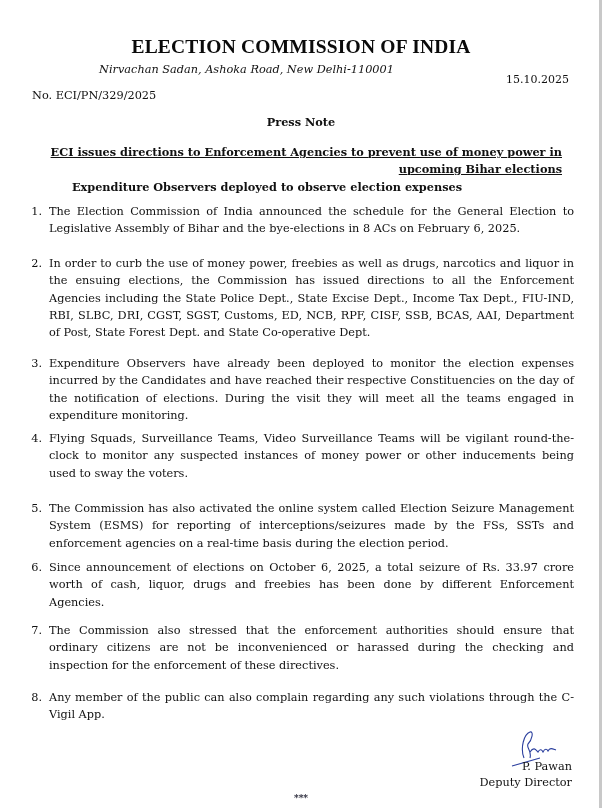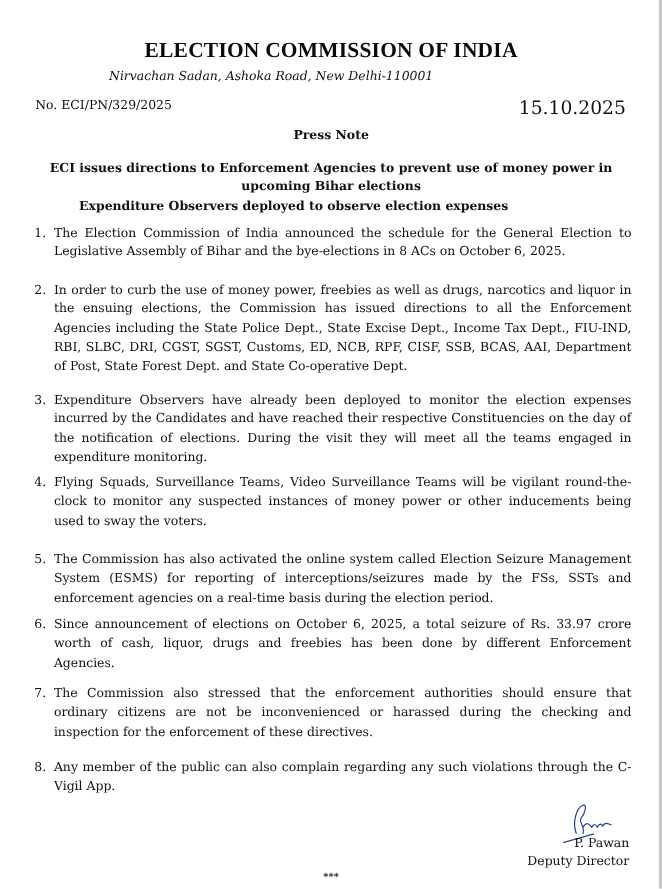--- a/index.html
+++ b/index.html
@@ -10,26 +10,26 @@
   .rborder { position:absolute; top:0; right:0; width:3px; height:808px; background:#c8c8c8; }
   .title {
     position:absolute; top:36px; left:0; width:602px; text-align:center;
     font-family:Liberation Serif, serif; font-weight:bold; font-size:19.5px; letter-spacing:0.2px; color:#0a0a0a;
   }
   .address {
     position:absolute; top:63px; left:0; width:493px; text-align:center;
     font-style:italic; font-size:11.3px; color:#111;
   }
   .refno { position:absolute; top:89px; left:32px; font-size:11.3px; }
-  .date { position:absolute; top:89px; right:33px; font-size:17px; }
+  .date { position:absolute; top:73px; right:33px; font-size:11px; }
   .pressnote {
     position:absolute; top:115px; left:0; width:602px; text-align:center; font-weight:bold; font-size:11.3px;
   }
   .headline {
-    position:absolute; top:144px; left:40px; width:522px; text-align:center; font-weight:bold; font-size:11.3px; line-height:17px;
+    position:absolute; top:144px; left:40px; width:522px; text-align:right; font-weight:bold; font-size:11.3px; line-height:17px;text-decoration:underline;
   }
   .subhead {
     position:absolute; top:180px; left:0; width:534px; text-align:center; font-weight:bold; font-size:11.3px;
   }
   .item {
     position:absolute; left:22px; width:552px; font-size:11.3px; line-height:17.3px;
   }
   .item .num { position:absolute; left:0; width:20px; text-align:right; }
   .item .txt { margin-left:27px; text-align:justify; text-align-last:left; }
   .sig {
@@ -48,21 +48,21 @@
 <div class="address">Nirvachan Sadan, Ashoka Road, New Delhi-110001</div>
 <div class="refno">No. ECI/PN/329/2025</div>
 <div class="date">15.10.2025</div>
 <div class="pressnote">Press Note</div>
 
 <div class="headline">ECI issues directions to Enforcement Agencies to prevent use of money power in upcoming Bihar elections</div>
 <div class="subhead">Expenditure Observers deployed to observe election expenses</div>
 
 <div class="item" style="top:203px">
   <span class="num">1.</span>
-  <div class="txt">The Election Commission of India announced the schedule for the General Election to Legislative Assembly of Bihar and the bye-elections in 8 ACs on October 6, 2025.</div>
+  <div class="txt">The Election Commission of India announced the schedule for the General Election to Legislative Assembly of Bihar and the bye-elections in 8 ACs on February 6, 2025.</div>
 </div>
 <div class="item" style="top:255px">
   <span class="num">2.</span>
   <div class="txt">In order to curb the use of money power, freebies as well as drugs, narcotics and liquor in the ensuing elections, the Commission has issued directions to all the Enforcement Agencies including the State Police Dept., State Excise Dept., Income Tax Dept., FIU-IND, RBI, SLBC, DRI, CGST, SGST, Customs, ED, NCB, RPF, CISF, SSB, BCAS, AAI, Department of Post, State Forest Dept. and State Co-operative Dept.</div>
 </div>
 <div class="item" style="top:355px">
   <span class="num">3.</span>
   <div class="txt">Expenditure Observers have already been deployed to monitor the election expenses incurred by the Candidates and have reached their respective Constituencies on the day of the notification of elections. During the visit they will meet all the teams engaged in expenditure monitoring.</div>
 </div>
 <div class="item" style="top:430px">

